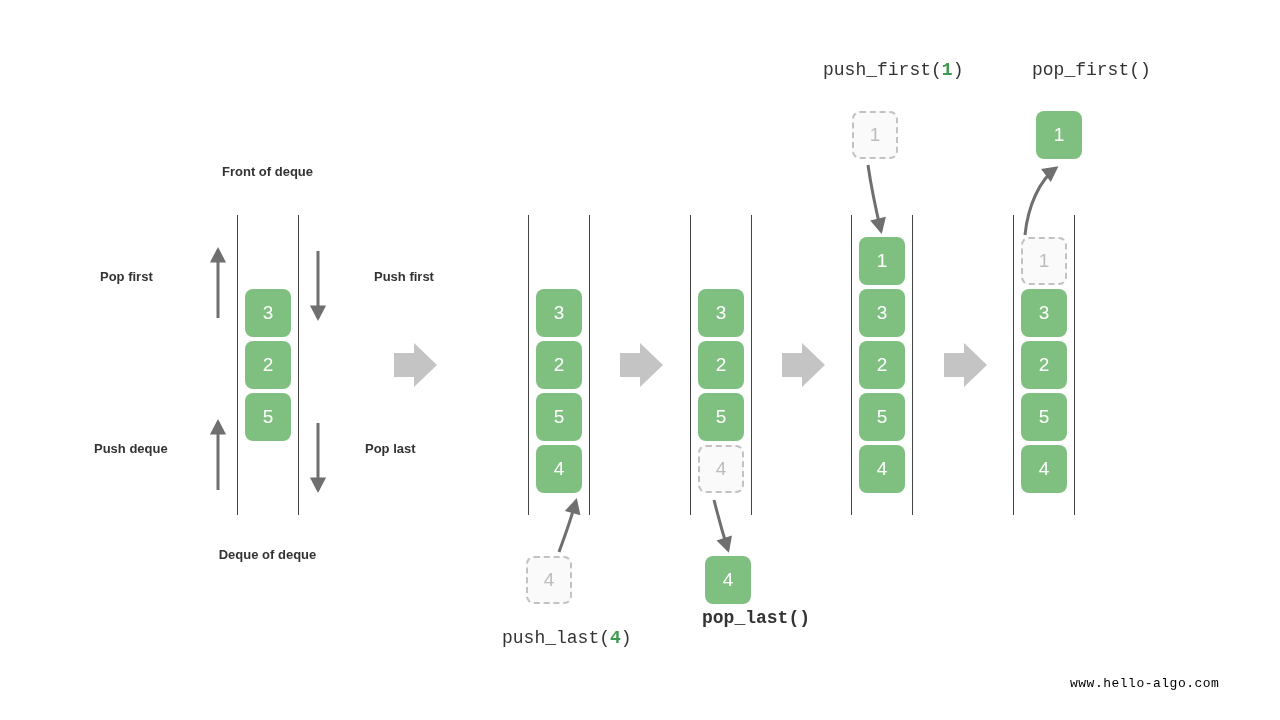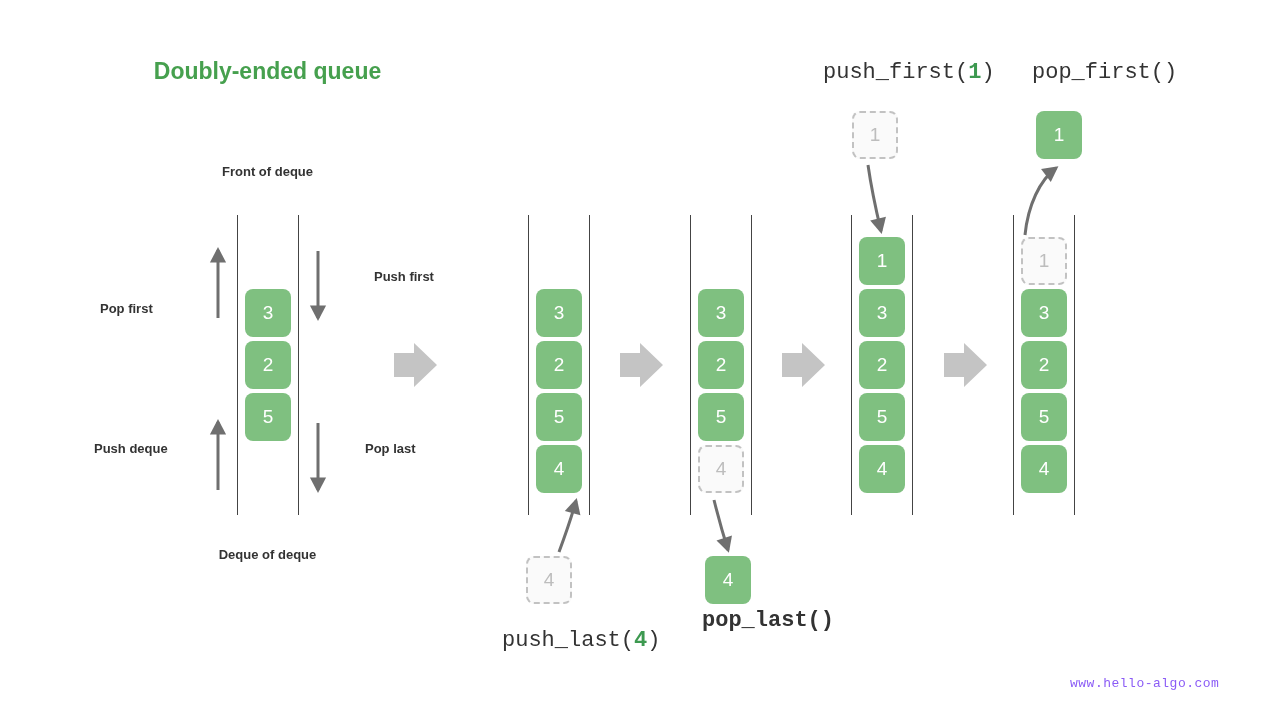--- a/index.html
+++ b/index.html
@@ -17,41 +17,41 @@
     color:#46a04e;font-weight:bold;font-size:23px;line-height:1.33;
   }
   #title .l2{display:block;}
 
   .blk-label{
     color:#333333;font-weight:bold;font-size:13px;white-space:nowrap;
   }
   #front-label{left:100px;top:164px;width:335px;text-align:center;}
   #rear-label{left:100px;top:547px;width:335px;text-align:center;}
 
-  #pop-first-label{left:100px;top:269px;margin-top:32px;}
+  #pop-first-label{left:100px;top:269px;}
   #push-first-label{left:338px;top:269px;margin-left:36px;}
   #push-last-label{left:94px;top:441px;}
   #pop-last-label{left:338px;top:441px;margin-left:27px;}
 
   
   .mono-op{
     font-family:"Liberation Mono","DejaVu Sans Mono",monospace;
-    font-size:22px;color:#333333;white-space:nowrap;
+    font-size:18px;color:#333333;white-space:nowrap;
   }
   .mono-op .arg{color:#3d9950;font-weight:bold;}
   #op-push-first{left:823px;top:60px;}
   #op-pop-first{left:1032px;top:60px;}
   #op-push-last{left:502px;top:628px;}
   #op-pop-last{left:702px;top:608px;font-weight:bold;}
 
   
   #watermark{
     left:1070px;top:676px;
     font-family:"Liberation Mono","DejaVu Sans Mono",monospace;
-    font-size:13px;color:#8b5cf6;letter-spacing:.5px;white-space:nowrap;
+    font-size:13px;color:#000000;letter-spacing:.5px;white-space:nowrap;
   }
 
   
   .panel{position:absolute;}
   .rail{position:absolute;top:0;width:0;border-left:1.6px solid #444;height:300px;}
   .rail.left{left:0;}
   .rail.right{left:61px;}
 
   .cells{position:absolute;left:8px;top:0;width:46px;}
   .cell{
@@ -73,21 +73,20 @@
   }
   .free-cell.filled{background:#7fc080;color:#ffffff;}
   .free-cell.ghost{background:#fafafa;color:#bdbdbd;border:2px dashed #c2c2c2;}
 
   svg.ovl{position:absolute;left:0;top:0;width:1280px;height:720px;pointer-events:none;}
 </style>
 </head>
 <body>
 
 <div class="abs" id="title">
-  <span>Doubly-ended queue</span>
 </div>
 
 <div class="abs blk-label" id="front-label">Front of deque</div>
 <div class="abs blk-label" id="rear-label">Deque of deque</div>
 
 <div class="abs blk-label" id="pop-first-label">Pop first</div>
 <div class="abs blk-label" id="push-first-label">Push first</div>
 <div class="abs blk-label" id="push-last-label">Push deque</div>
 <div class="abs blk-label" id="pop-last-label">Pop last</div>
 

